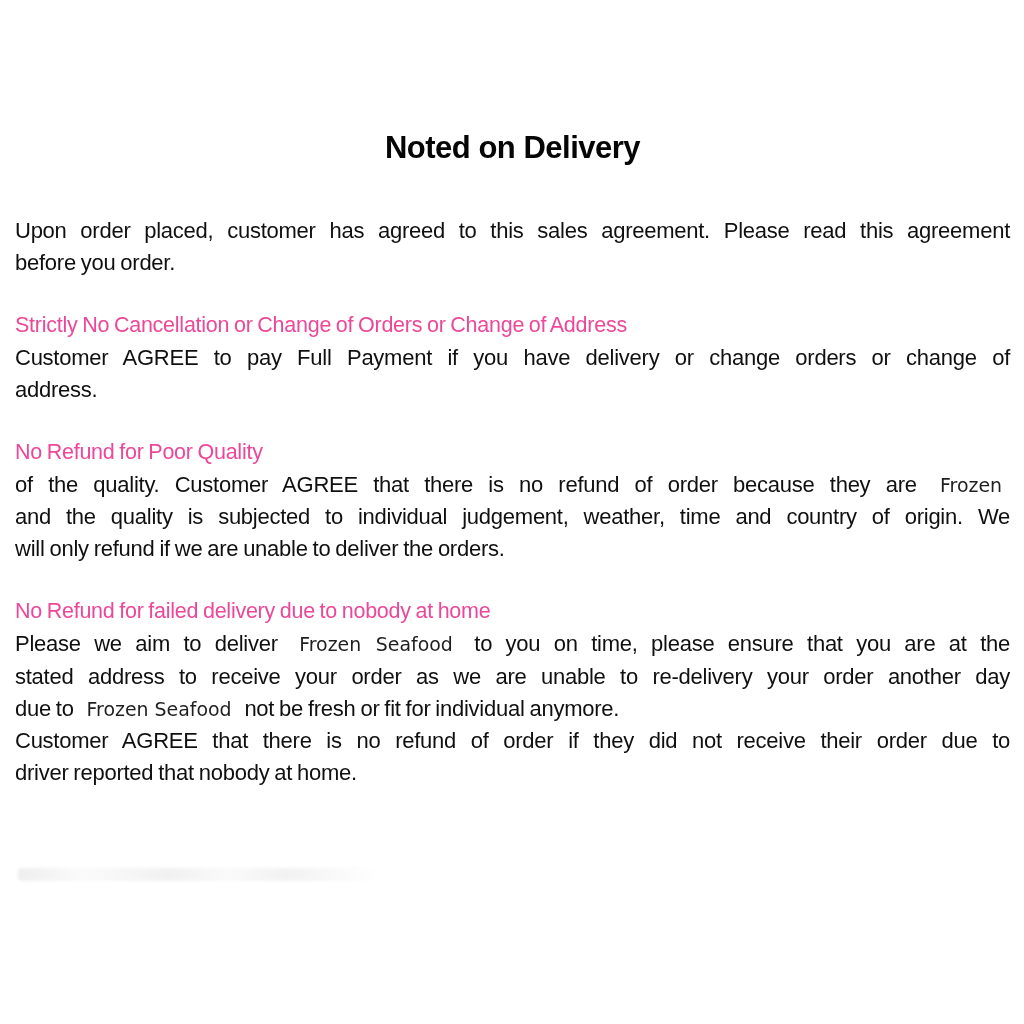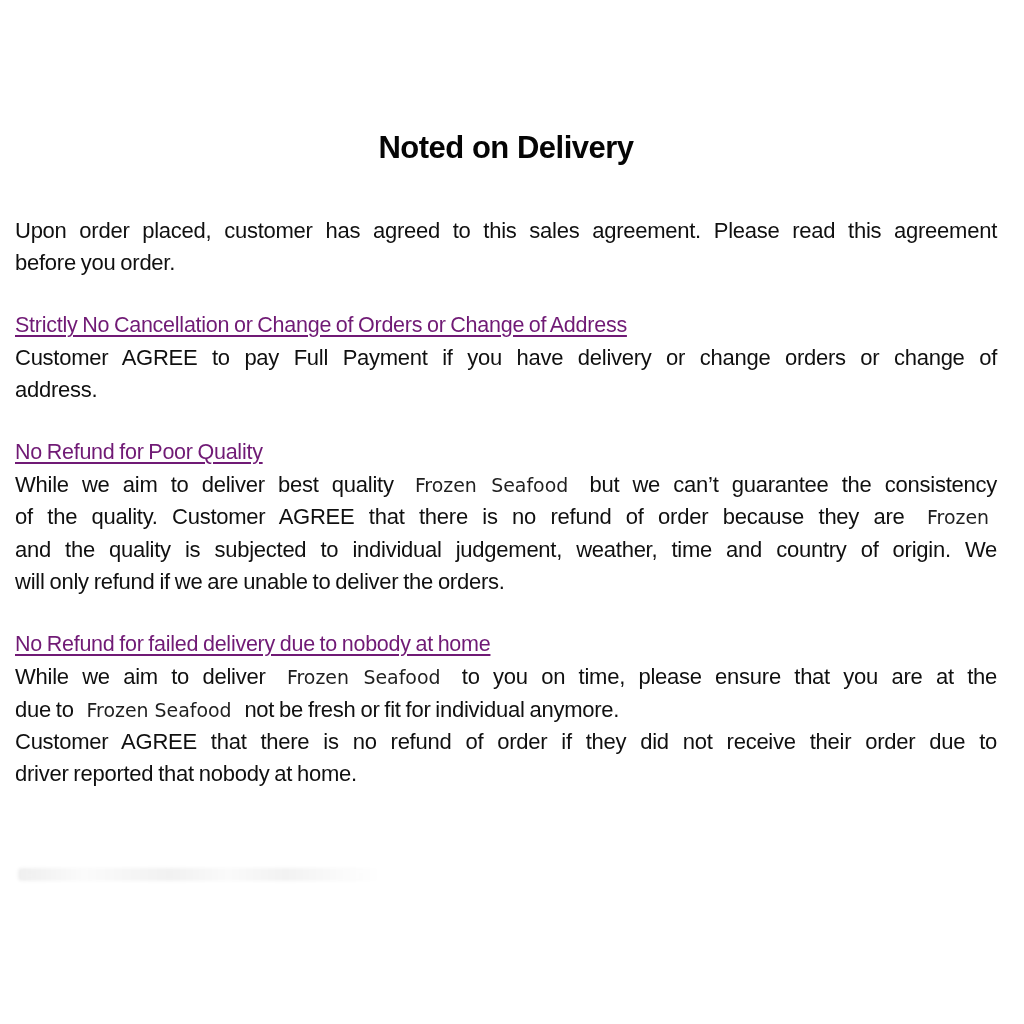--- a/index.html
+++ b/index.html
@@ -9,21 +9,21 @@
   body {
     width: 1024px;
     height: 1024px;
     background: #ffffff;
     color: #101010;
     font-family: "Liberation Sans", sans-serif;
     overflow: hidden;
     position: relative;
   }
   .page {
-    padding: 128px 27px 0 15px; 
+    padding: 128px 14px 0 15px; 
   }
   .doc-title {
     font-size: 31px;
     line-height: 40px;
     font-weight: 700;
     letter-spacing: -0.5px;
     text-align: center;
     color: #050505;
     margin: 0 0 47px 0;
   }
@@ -45,22 +45,21 @@
   .line.justify {
     text-align: justify;
     text-align-last: justify;
   }
   .section-heading {
     font-size: 21.5px;
     line-height: 31.7px;
     letter-spacing: -0.25px;
     word-spacing: -1px;
     font-weight: 400;
-    color: #701a75;
-    text-decoration: underline;
+    color: #ec4899;
     text-decoration-thickness: 2px;
     text-underline-offset: 3px;
   }
   .section-gap {
     height: 31.7px;
   }
   
   .inserted {
     font-family: "DejaVu Sans", sans-serif;
     font-size: 0.86em;
@@ -107,31 +106,31 @@
         <div class="section-heading">Strictly No Cancellation or Change of Orders or Change of Address</div>
         <div>
           <div class="line justify"><span>Customer AGREE to pay Full Payment if you have delivery or change orders or change of</span></div>
           <div class="line"><span>address.</span></div>
         </div>
       </div>
       <div class="section-gap"></div>
       <div>
         <div class="section-heading">No Refund for Poor Quality</div>
         <div>
-          <div class="line justify"><span>While we aim to deliver best quality </span><span class="inserted">Frozen Seafood</span><span> but we can’t guarantee the consistency</span></div>
           <div class="line justify"><span>of the quality. Customer AGREE that there is no refund of order because they are </span><span class="inserted">Frozen</span></div>
           <div class="line justify"><span>and the quality is subjected to individual judgement, weather, time and country of origin. We</span></div>
           <div class="line"><span>will only refund if we are unable to deliver the orders.</span></div>
         </div>
       </div>
       <div class="section-gap"></div>
       <div>
         <div class="section-heading">No Refund for failed delivery due to nobody at home</div>
         <div>
-          <div class="line justify"><span>While we aim to deliver </span><span class="inserted">Frozen Seafood</span><span> to you on time, please ensure that you are at the</span></div>
+          <div class="line justify"><span>Please we aim to deliver </span><span class="inserted">Frozen Seafood</span><span> to you on time, please ensure that you are at the</span></div>
+          <div class="line justify"><span>stated address to receive your order as we are unable to re-delivery your order another day</span></div>
           <div class="line"><span>due to </span><span class="inserted">Frozen Seafood</span><span> not be fresh or fit for individual anymore.</span></div>
         </div>
         <div>
           <div class="line justify"><span>Customer AGREE that there is no refund of order if they did not receive their order due to</span></div>
           <div class="line"><span>driver reported that nobody at home.</span></div>
         </div>
       </div>
     </div>
 
 </div>

